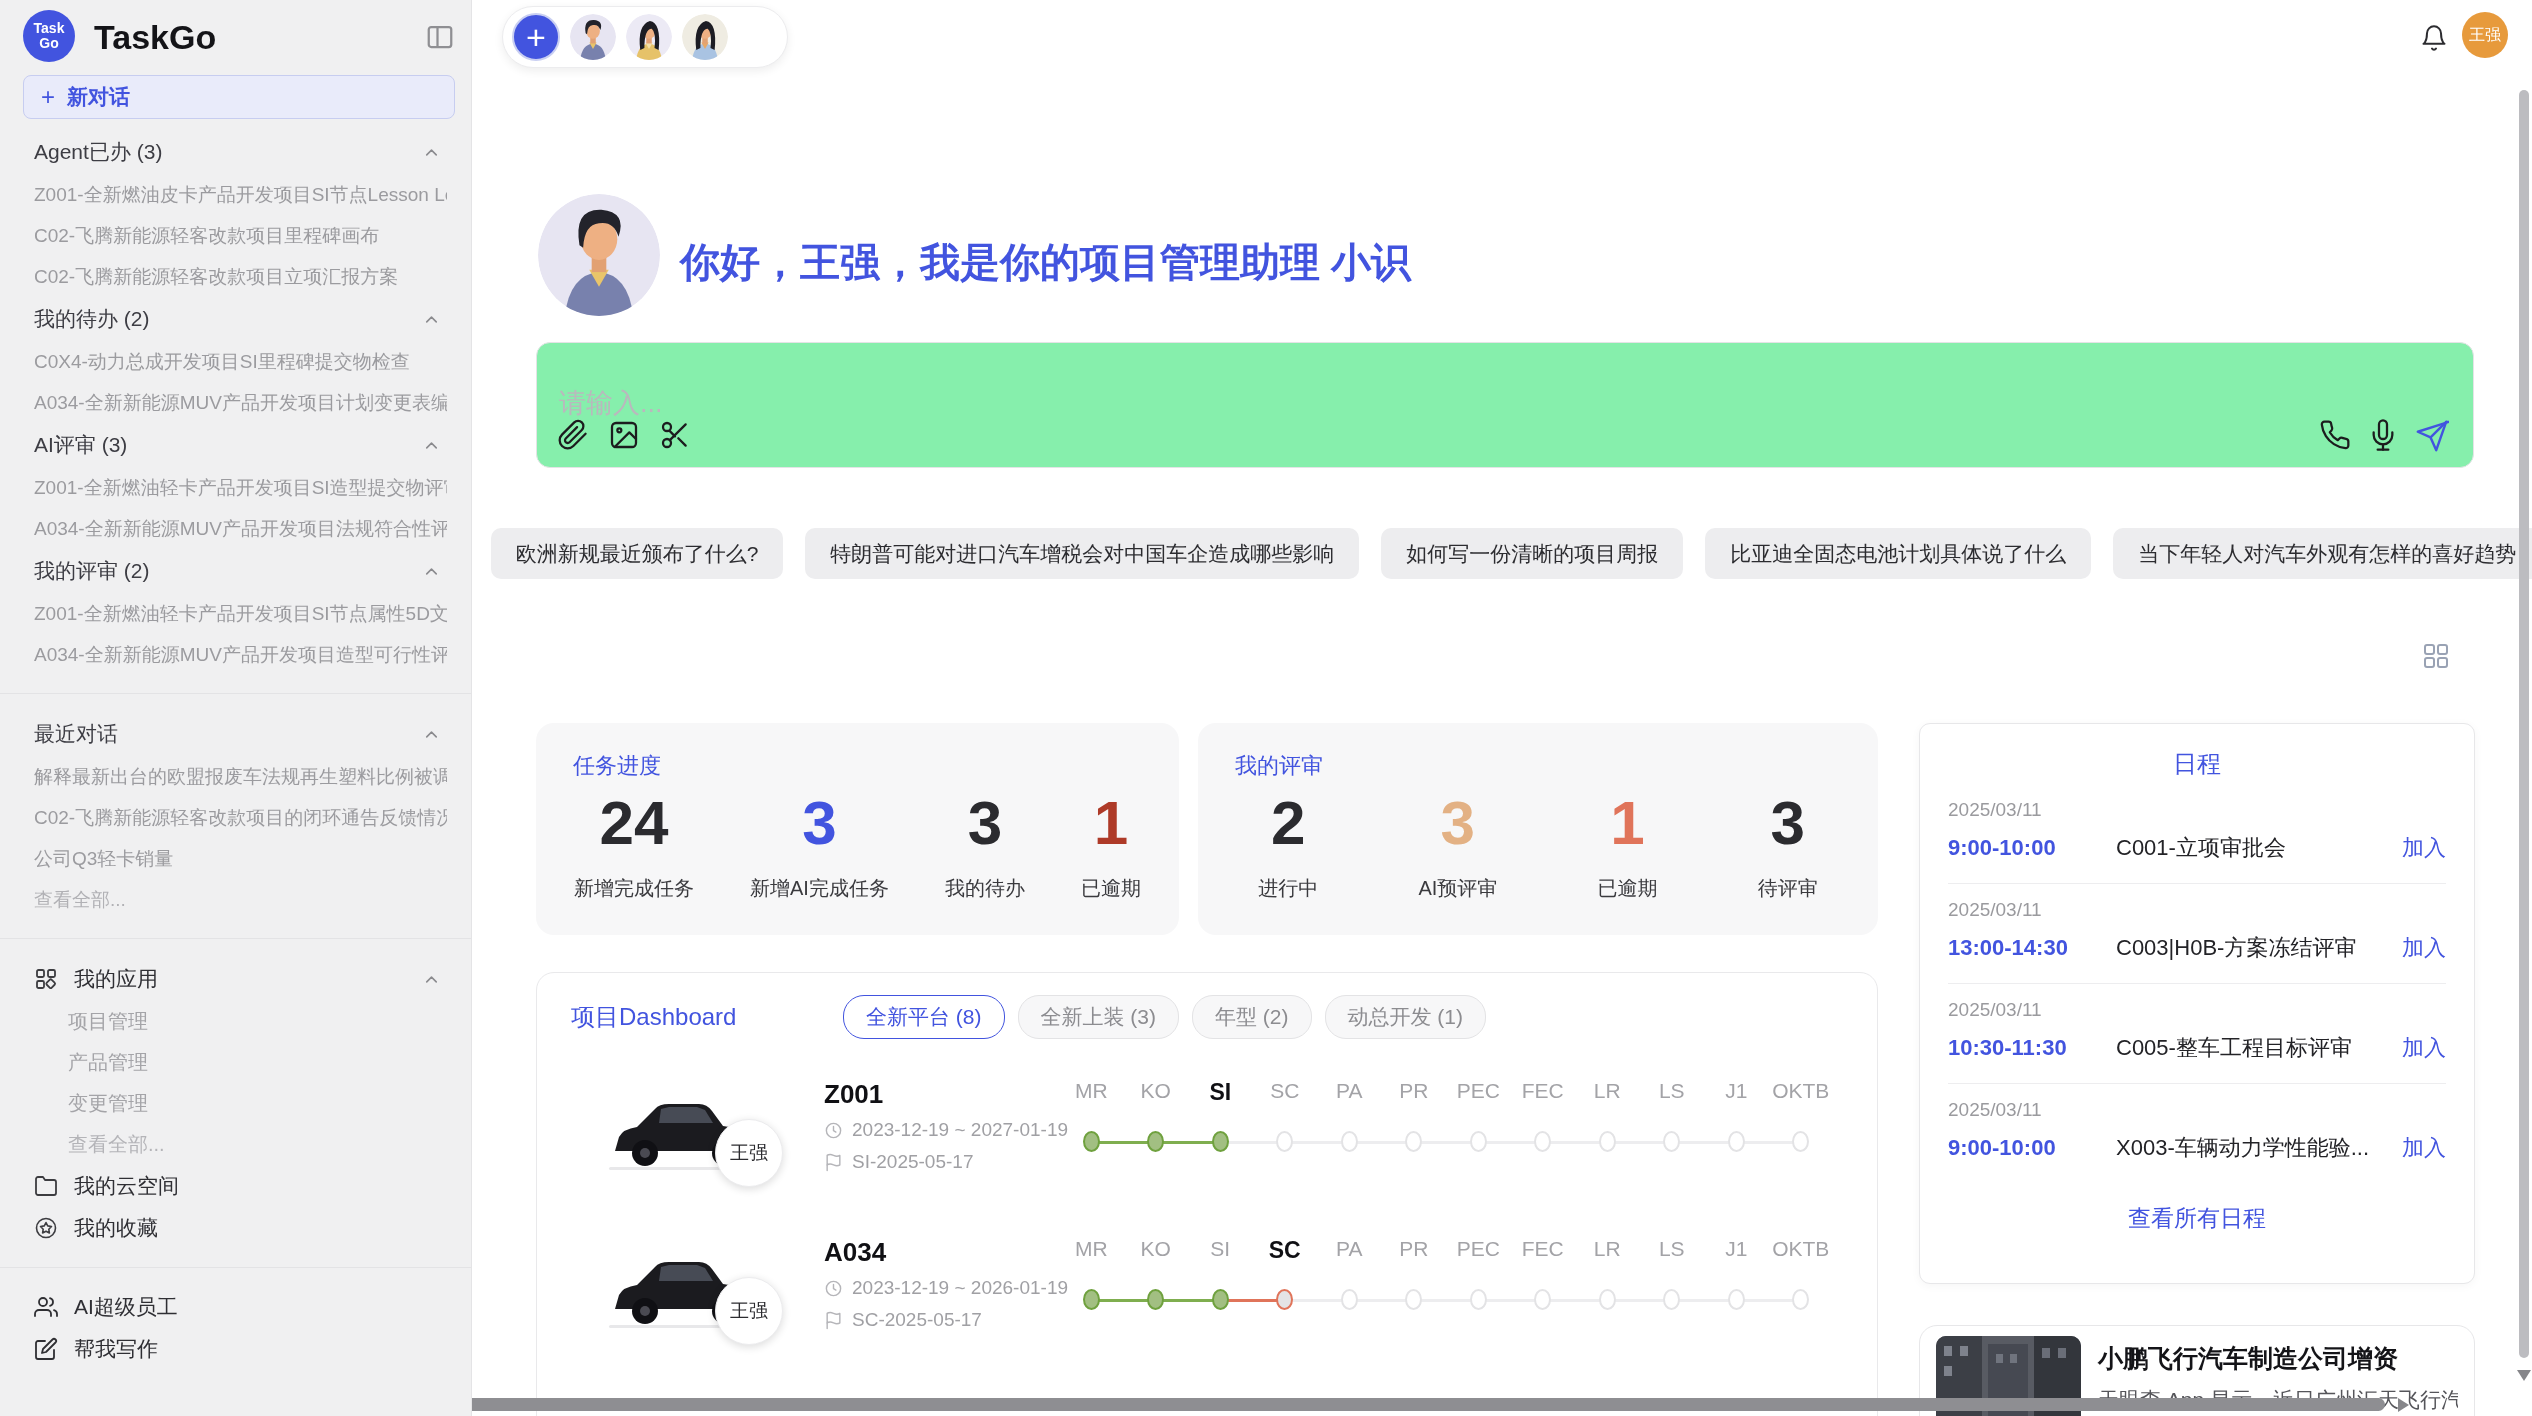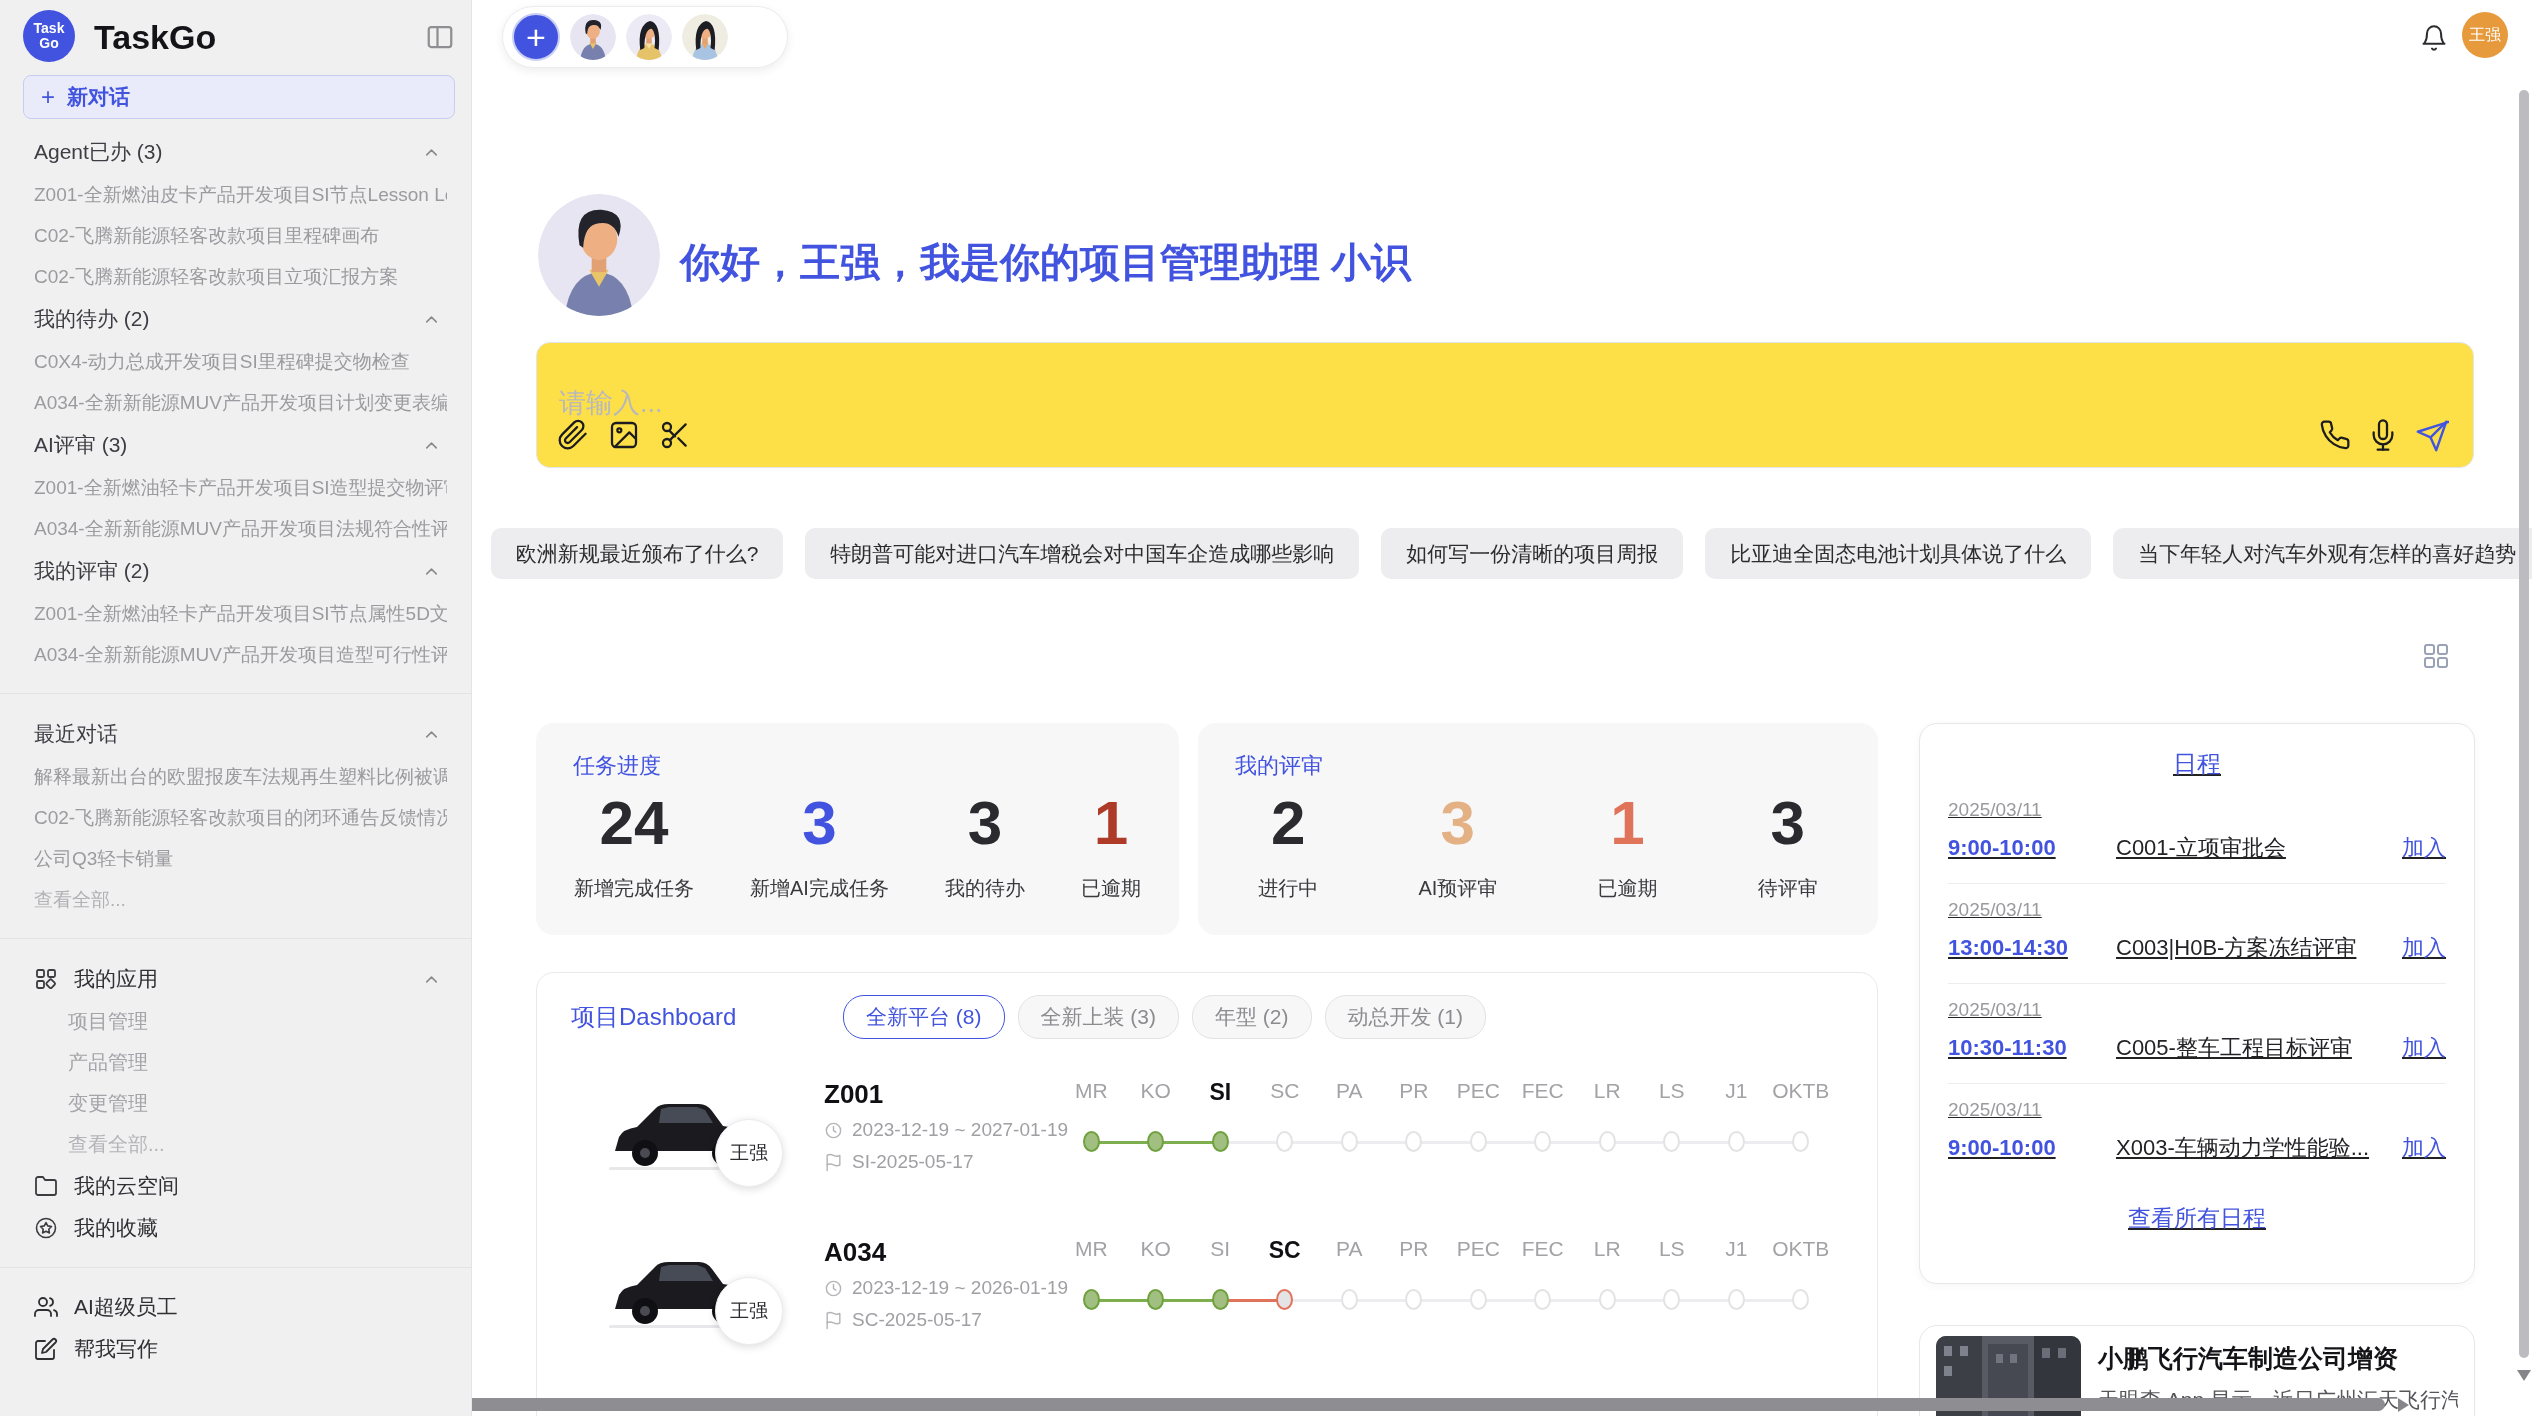--- a/index.html
+++ b/index.html
@@ -45,21 +45,21 @@
   .user-badge{position:absolute;left:2462px;top:12px;width:46px;height:46px;border-radius:50%;
               background:var(--orange-avatar);color:#fff;font-size:16px;display:flex;align-items:center;
               justify-content:center;cursor:pointer;}
 
   
   .greet-ava{position:absolute;left:538px;top:194px;width:122px;height:122px;border-radius:50%;overflow:hidden;}
   .greet-txt{position:absolute;left:680px;top:234px;font-size:40px;line-height:56px;font-weight:700;color:var(--accent);}
 
   
   .input-card{position:absolute;left:536px;top:342px;width:1938px;height:126px;box-sizing:border-box;
-              background:#fde047;border:1.5px solid #e4e4e6;border-radius:14px;}
+              background:#86efac;border:1.5px solid #e4e4e6;border-radius:14px;}
   .input-card input{position:absolute;left:20px;top:44px;width:1500px;border:0;outline:0;font-size:27px;
                     color:#333;background:transparent;font-family:inherit;}
   .input-card input::placeholder{color:#b9b9bd;}
   .in-icons{position:absolute;left:20px;bottom:16px;display:flex;gap:19px;}
   .out-icons{position:absolute;right:26px;bottom:16px;display:flex;gap:16px;align-items:center;}
   .icon-btn{width:32px;height:32px;cursor:pointer;}
 
   
   #chips{position:absolute;left:536px;top:528px;width:1960px;display:flex;gap:22px;justify-content:center;}
   .chip{height:51px;padding:0 25px;background:#ededef;border-radius:10px;font-size:21px;color:#2c2c30;
@@ -102,21 +102,21 @@
   .ms-labels div.cur{font-size:23px;font-weight:700;color:#101014;}
   .ms-line{position:absolute;top:74px;height:3px;border-radius:2px;background:#ededef;}
   .ms-line.done{background:var(--green-line);} .ms-line.over{background:var(--salmon);}
   .ms-dot{position:absolute;top:64px;width:17px;height:21px;border-radius:50%;box-sizing:border-box;
           background:#fff;border:2px solid #e3e3e5;}
   .ms-dot.done{background:var(--green);border-color:var(--green-border);}
   .ms-dot.overdue{background:#e4e4e6;border-color:var(--salmon);}
 
   
   .sched-card{position:absolute;left:1919px;top:723px;width:556px;height:561px;box-sizing:border-box;
-              background:#fff;border:1px solid #e7e7e9;border-radius:18px;box-shadow:0 2px 10px rgba(0,0,0,.04);text-decoration:underline;}
+              background:#fff;border:1px solid #e7e7e9;border-radius:11px;box-shadow:0 2px 10px rgba(0,0,0,.04);}
   .sched-title{margin-top:24px;text-align:center;font-size:24px;color:var(--accent);}
   #sched-list{margin:4px 28px 0;}
   .sched-item{padding-top:15px;}
   .sched-item .dt{font-size:19px;color:#9a9a9e;}
   .sched-item .row{display:flex;align-items:center;margin-top:12px;padding-bottom:20px;}
   .sched-item:not(:last-child) .row{border-bottom:1px solid #ededef;}
   .sched-item .tm{width:168px;font-size:22px;font-weight:600;color:var(--accent);}
   .sched-item .tt{flex:1;font-size:22px;color:#232327;white-space:nowrap;overflow:hidden;}
   .sched-item .join{font-size:22px;color:var(--accent);cursor:pointer;}
   .sched-foot{text-align:center;margin-top:20px;font-size:23px;color:var(--accent);cursor:pointer;}

